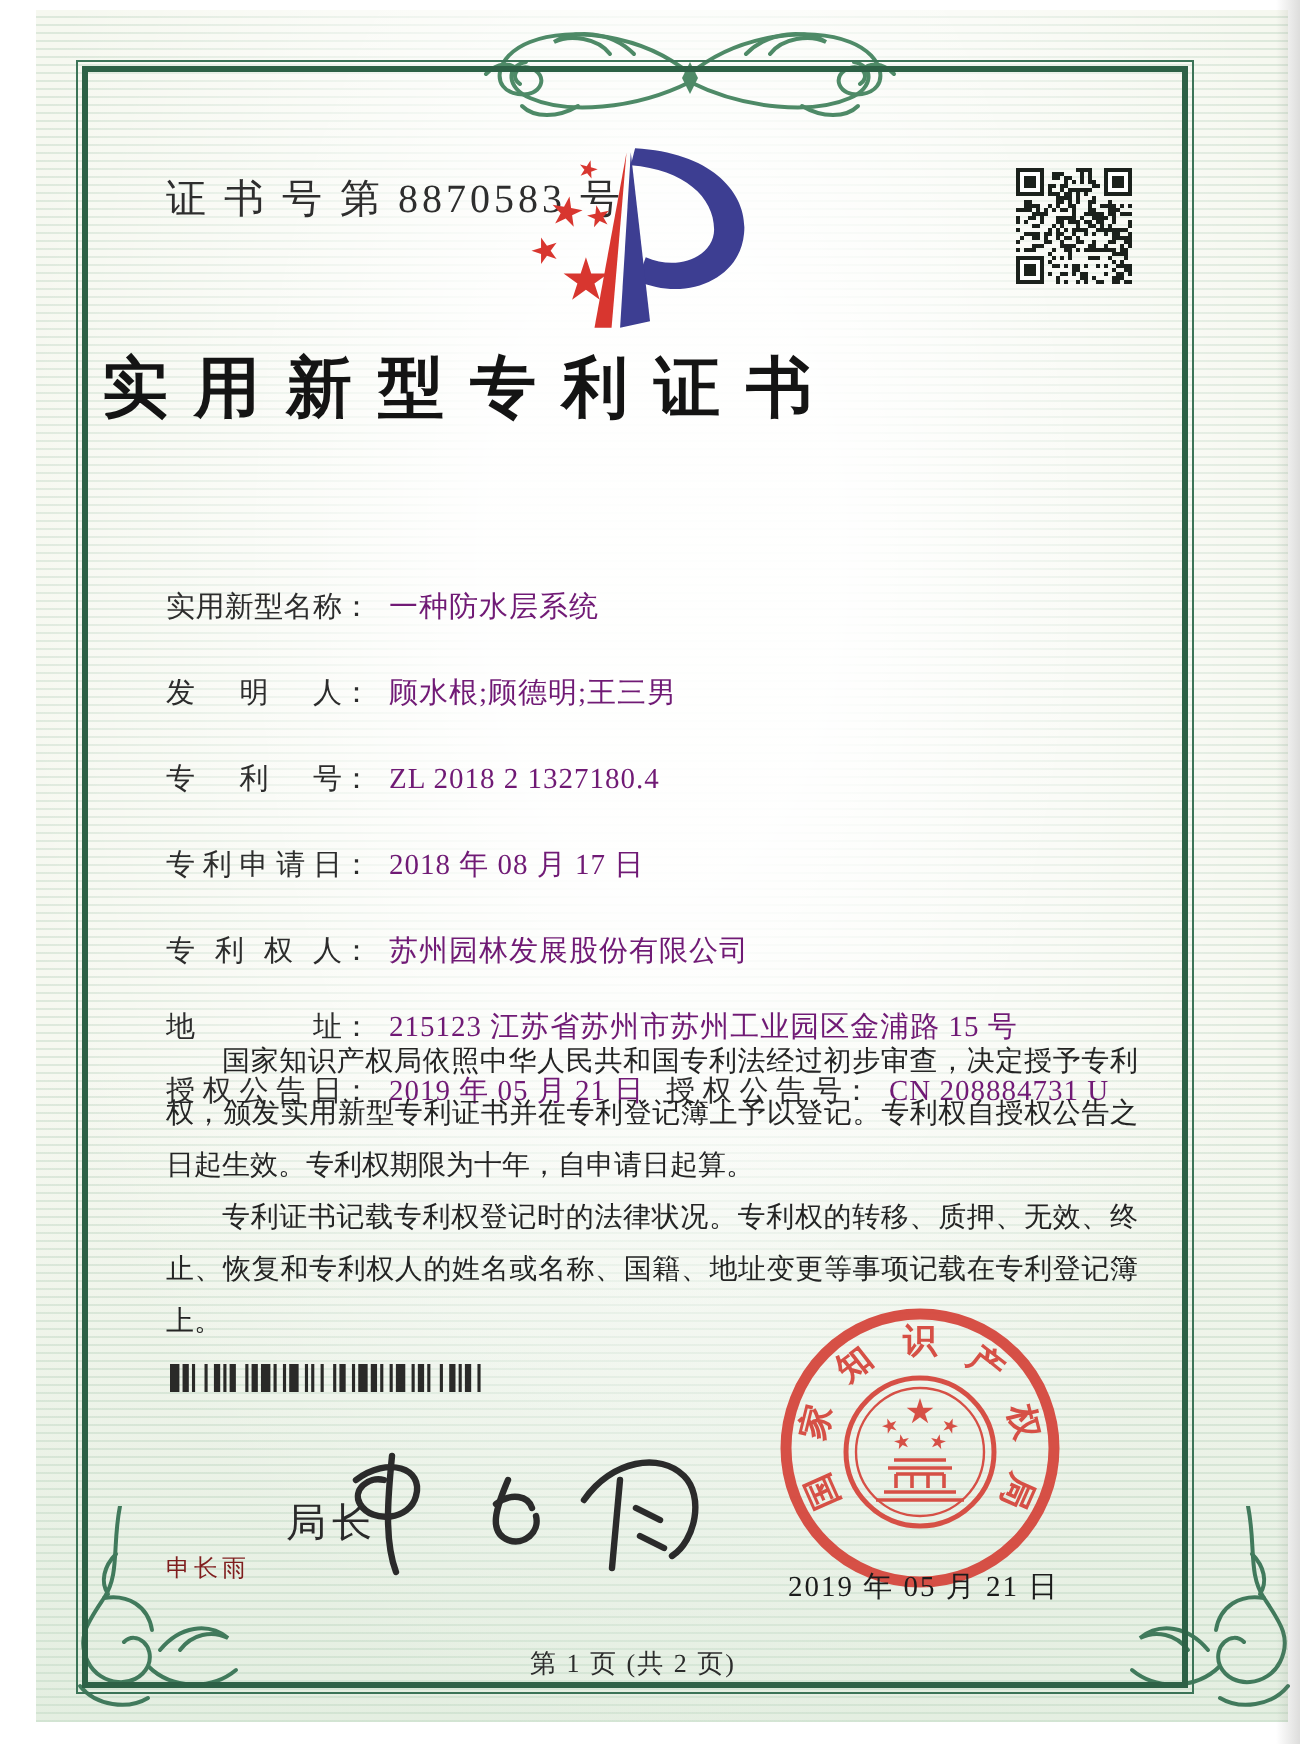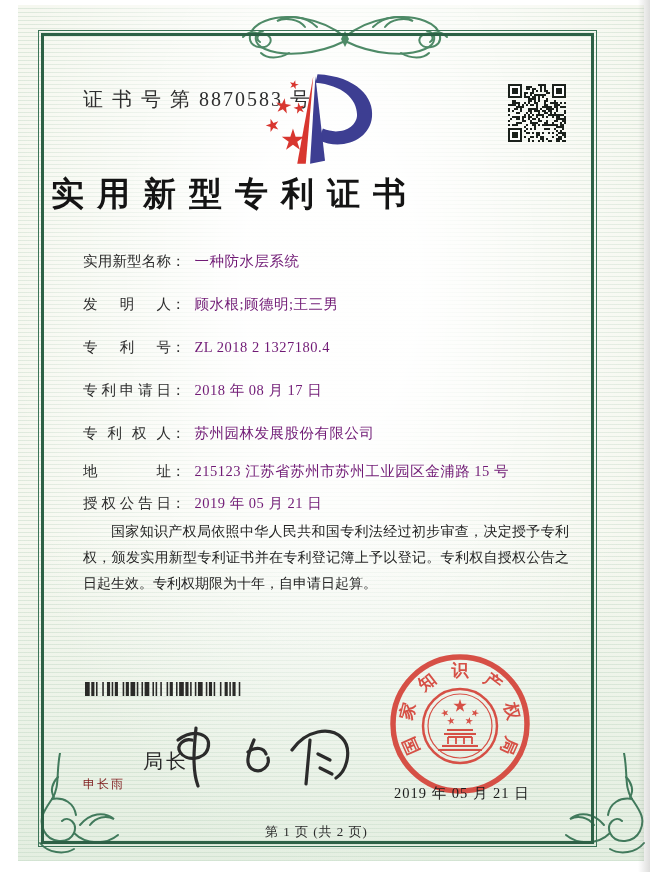--- a/index.html
+++ b/index.html
@@ -35,21 +35,21 @@
     font-size:20px;letter-spacing:2px;color:#2e2e2e;
   }
   .logo{position:absolute;left:250px;top:72px;width:134px;height:94px;}
   .qr{position:absolute;left:508px;top:84px;width:58px;height:58px;}
   .title{
     position:absolute;left:38px;top:172px;width:557px;
     font-size:33px;font-weight:600;
     letter-spacing:13px;color:#141414;text-indent:13px;
   }
   .row{position:absolute;left:83px;width:500px;font-size:14.5px;color:#333;white-space:nowrap;}
-  .flabel{display:inline-block;width:88px;text-align:justify;text-align-last:justify;color:#2c2c2c;}
+  .flabel{display:inline-block;width:88px;text-align:justify;text-align-last:justify;color:#2c2c2c;margin-top:42px;}
   .colon{display:inline-block;margin-right:9px;color:#2c2c2c;}
   .fvalue{letter-spacing:0.5px;color:#701a75;}
   .grant-no{position:absolute;left:250px;top:0;white-space:nowrap;}
   .paras{
     position:absolute;left:83px;top:519px;width:486px;
     font-size:14px;line-height:26px;color:#242424;text-align:justify;
   }
   .paras p{margin:0;text-indent:2em;}
   .barcode{position:absolute;left:85px;top:682px;width:160px;height:14px;}
   .director-title{position:absolute;left:99px;top:748px;font-size:20px;letter-spacing:3px;color:#2a2a2a;margin-left:44px;}
@@ -448,24 +448,26 @@
   <span class="flabel">专利申请日</span><span class="colon">：</span><span class="fvalue">2018 年 08 月 17 日</span>
 </div>
 <div class="row" style="top:424px">
   <span class="flabel">专利权人</span><span class="colon">：</span><span class="fvalue">苏州园林发展股份有限公司</span>
 </div>
 <div class="row" style="top:462px">
   <span class="flabel">地址</span><span class="colon">：</span><span class="fvalue">215123 江苏省苏州市苏州工业园区金浦路 15 号</span>
 </div>
 <div class="row" style="top:494px">
   <span class="flabel">授权公告日</span><span class="colon">：</span><span class="fvalue">2019 年 05 月 21 日</span>
+  <span class="grant-no"><span class="flabel">授权公告号</span><span class="colon">：</span><span class="fvalue">CN 208884731 U</span></span>
 </div>
 
 <div class="paras">
   <p>国家知识产权局依照中华人民共和国专利法经过初步审查，决定授予专利权，颁发实用新型专利证书并在专利登记簿上予以登记。专利权自授权公告之日起生效。专利权期限为十年，自申请日起算。</p>
+  <p>专利证书记载专利权登记时的法律状况。专利权的转移、质押、无效、终止、恢复和专利权人的姓名或名称、国籍、地址变更等事项记载在专利登记簿上。</p>
 </div>
 
 <svg class="barcode" id="barcode" viewBox="0 0 160 14" preserveAspectRatio="none">
     <rect x="0" y="0" width="4.705882352941177" height="14" fill="#2a2a28"></rect>
     <rect x="6.2745098039215685" y="0" width="3.1372549019607843" height="14" fill="#2a2a28"></rect>
     <rect x="10.980392156862745" y="0" width="1.5686274509803921" height="14" fill="#2a2a28"></rect>
     <rect x="17.254901960784313" y="0" width="1.5686274509803921" height="14" fill="#2a2a28"></rect>
     <rect x="21.96078431372549" y="0" width="3.1372549019607843" height="14" fill="#2a2a28"></rect>
     <rect x="26.666666666666668" y="0" width="1.5686274509803921" height="14" fill="#2a2a28"></rect>
     <rect x="29.803921568627455" y="0" width="3.1372549019607843" height="14" fill="#2a2a28"></rect>

